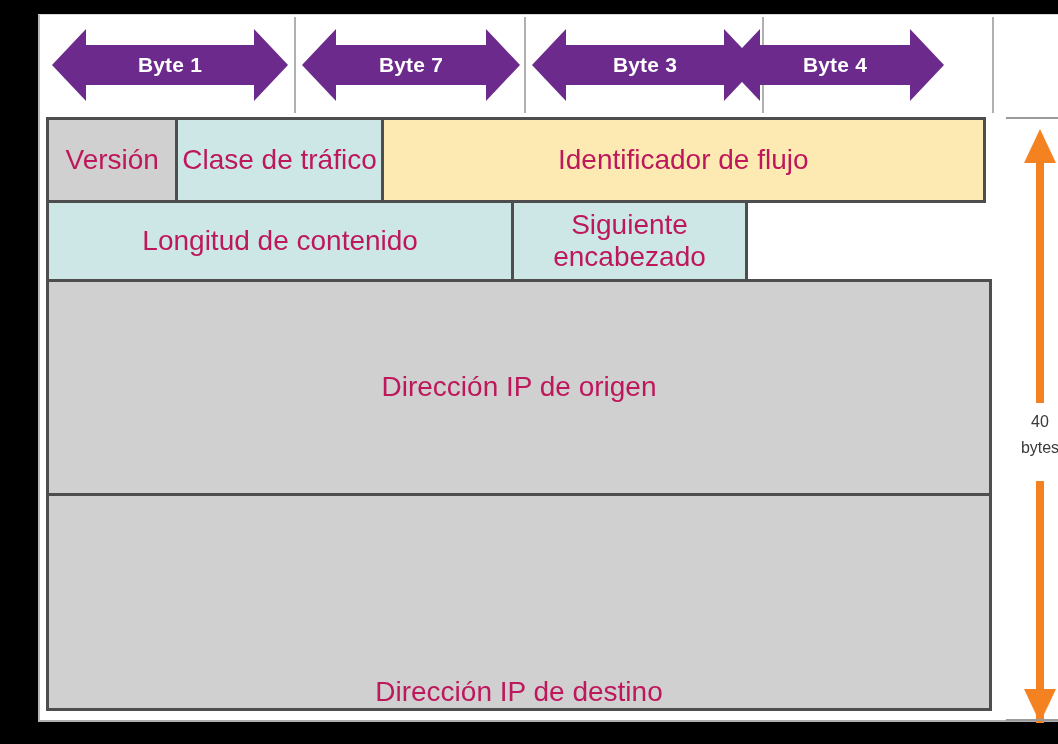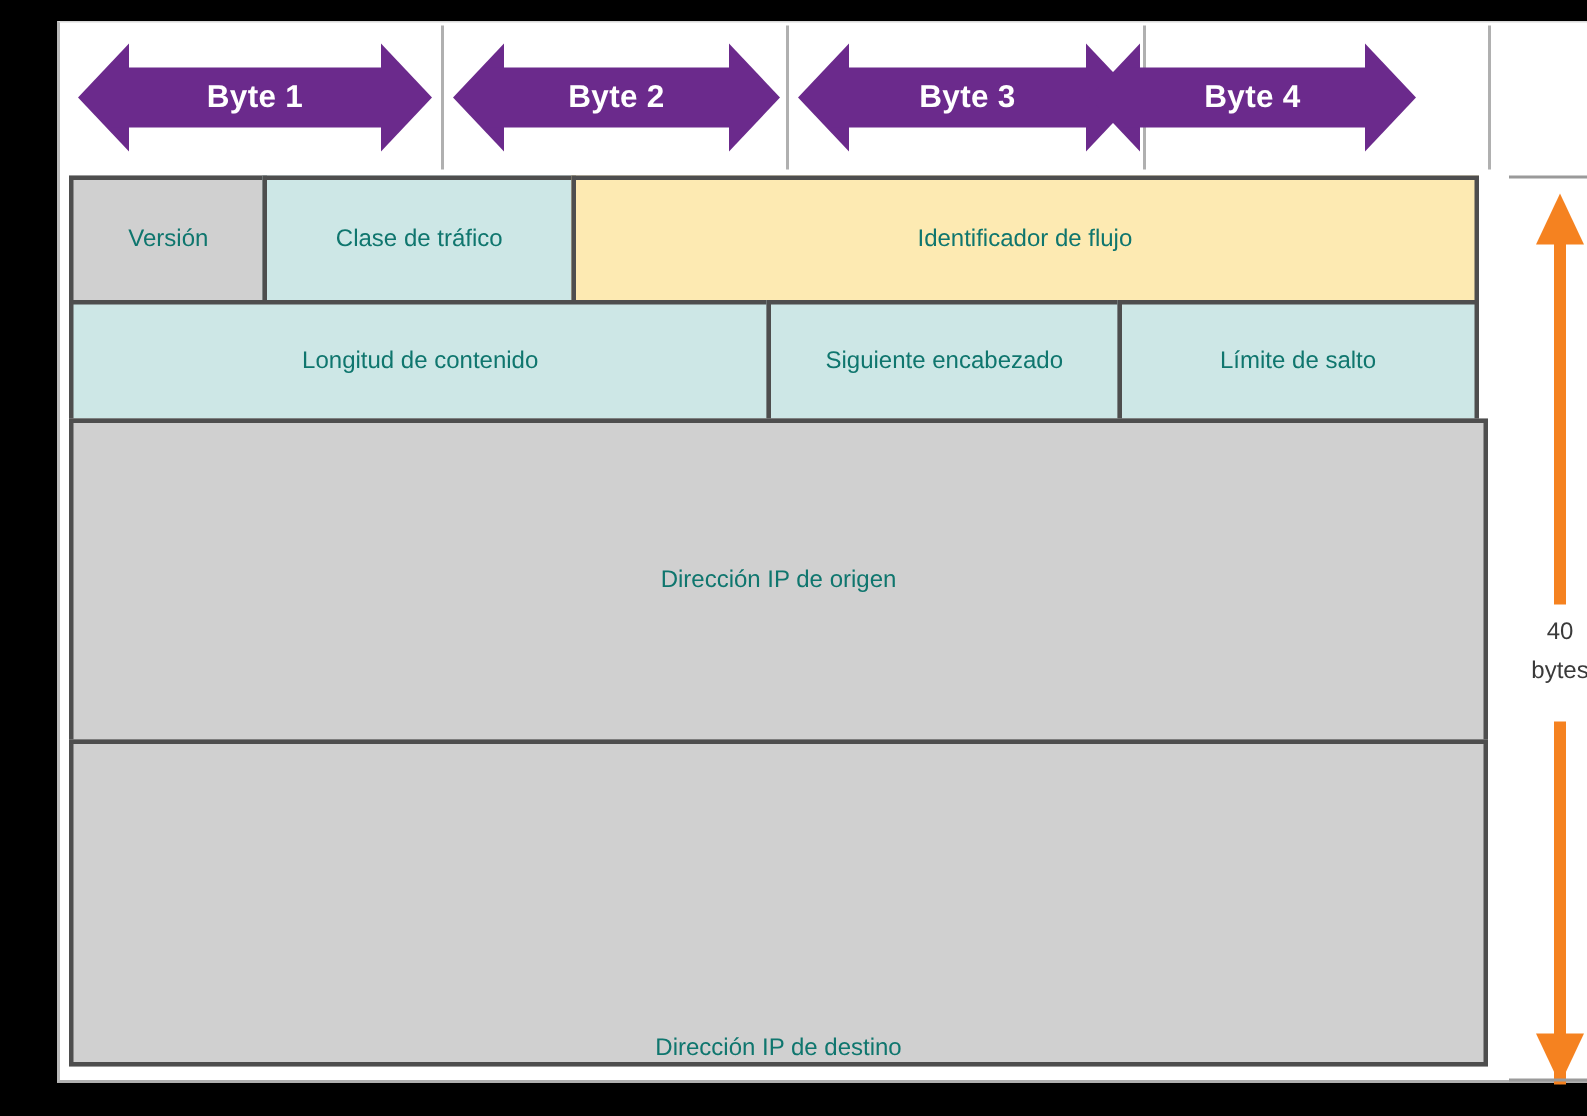--- a/index.html
+++ b/index.html
@@ -108,22 +108,22 @@
     box-sizing: border-box;
     display: flex;
   }
   .hcell {
     box-sizing: border-box;
     border: 3px solid #4e4e4e;
     display: flex;
     align-items: center;
     justify-content: center;
     text-align: center;
-    color: #0f766e;
-    font-size: 16px;
+    color: #be185d;
+    font-size: 28px;
     line-height: 1.15;
   }
   .hcell + .hcell { margin-left: -3px; }
   .hrow + .hrow { margin-top: -3px; }
 
   .c-gray   { background: #d0d0d0; }
   .c-cyan   { background: #cde7e6; }
   .c-yellow { background: #fdeab2; }
 
   .row1 .hcell { height: 86px; }
@@ -200,21 +200,21 @@
           <div class="byte-label">Byte 1</div>
         </div>
       </div>
       <div class="byte-sep" style="left:248px;"></div>
 
       <div class="byte-cell" style="left:252px; width:226px;">
         <div class="arrow" style="left:4px; width:218px;">
           <div class="head-left"></div>
           <div class="shaft"></div>
           <div class="head-right"></div>
-          <div class="byte-label">Byte 2</div>
+          <div class="byte-label">Byte 7</div>
         </div>
       </div>
       <div class="byte-sep" style="left:478px;"></div>
 
       <div class="byte-cell" style="left:482px; width:234px;">
         <div class="arrow" style="left:4px; width:226px;">
           <div class="head-left"></div>
           <div class="shaft"></div>
           <div class="head-right"></div>
           <div class="byte-label">Byte 3</div>
@@ -246,23 +246,20 @@
           <span>Identificador de flujo</span>
         </div>
       </div>
 
       <div class="hrow row2">
         <div class="hcell c-cyan" style="width:49.5%;">
           <span>Longitud de contenido</span>
         </div>
         <div class="hcell c-cyan" style="width:25.0%;">
           <span>Siguiente encabezado</span>
-        </div>
-        <div class="hcell c-cyan" style="width:25.5%;">
-          <span>Límite de salto</span>
         </div>
       </div>
 
       <div class="hrow row3">
         <div class="hcell c-gray" style="width:100%;">
           <span>Dirección IP de origen</span>
         </div>
       </div>
 
       <div class="hrow row4">

